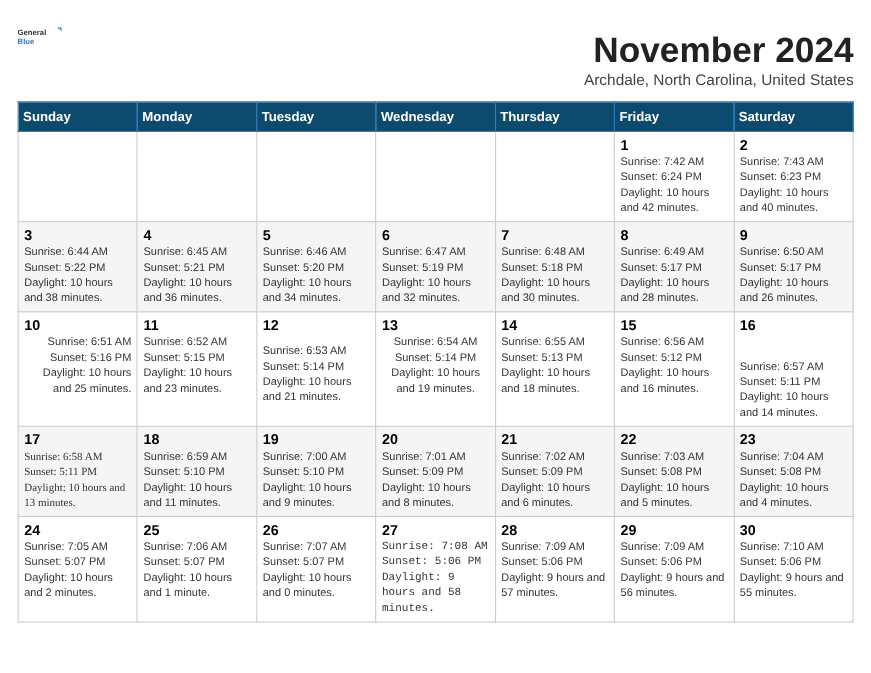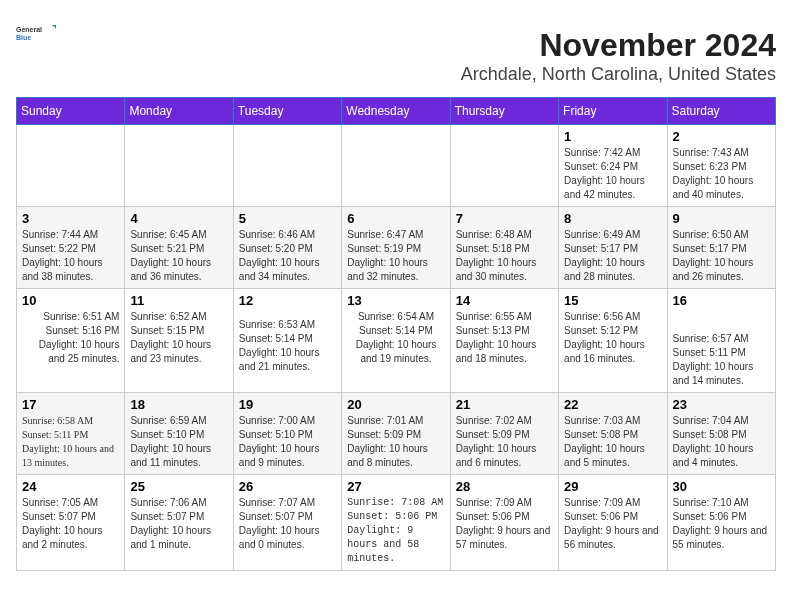--- a/index.html
+++ b/index.html
@@ -24,34 +24,34 @@
     .title-block {
       text-align: right;
     }
     .month-title {
       font-size: 32px;
       font-weight: bold;
       color: #222;
       margin-top: 11px;
     }
     .subtitle {
-      font-size: 18px;
+      font-size: 14px;
       color: #444;
     }
     table {
       width: 100%;
       border-collapse: collapse;
       font-size: 11px;
     }
     thead tr th {
-      background: #6d28d9;
+      background: #0c4a6e;
       color: #fff;
       padding: 6px 4px;
       text-align: left;
-      font-weight: normal;
+      font-weight: bold;
       font-size: 12px;
       border: 1px solid #2e7abf;
     }
     tbody tr td {
       border: 1px solid #ccc;
       vertical-align: top;
       padding: 4px 5px;
       height: 80px;
       width: 107px;
       background: #fff;
@@ -122,21 +122,21 @@
         <td>
           <div class="day-num">2</div>
           <div class="day-info" style="white-space: pre-line;">Sunrise: 7:43 AM
 Sunset: 6:23 PM
 Daylight: 10 hours and 40 minutes.</div>
         </td>
       </tr>
       <tr>
         <td>
           <div class="day-num">3</div>
-          <div class="day-info" style="white-space: pre-line;">Sunrise: 7:44 AM
+          <div class="day-info" style="white-space: pre-line;">Sunrise: 6:44 AM
 Sunset: 5:22 PM
 Daylight: 10 hours and 38 minutes.</div>
         </td>
         <td>
           <div class="day-num">4</div>
           <div class="day-info" style="white-space: pre-line;">Sunrise: 6:45 AM
 Sunset: 5:21 PM
 Daylight: 10 hours and 36 minutes.</div>
         </td>
         <td>

